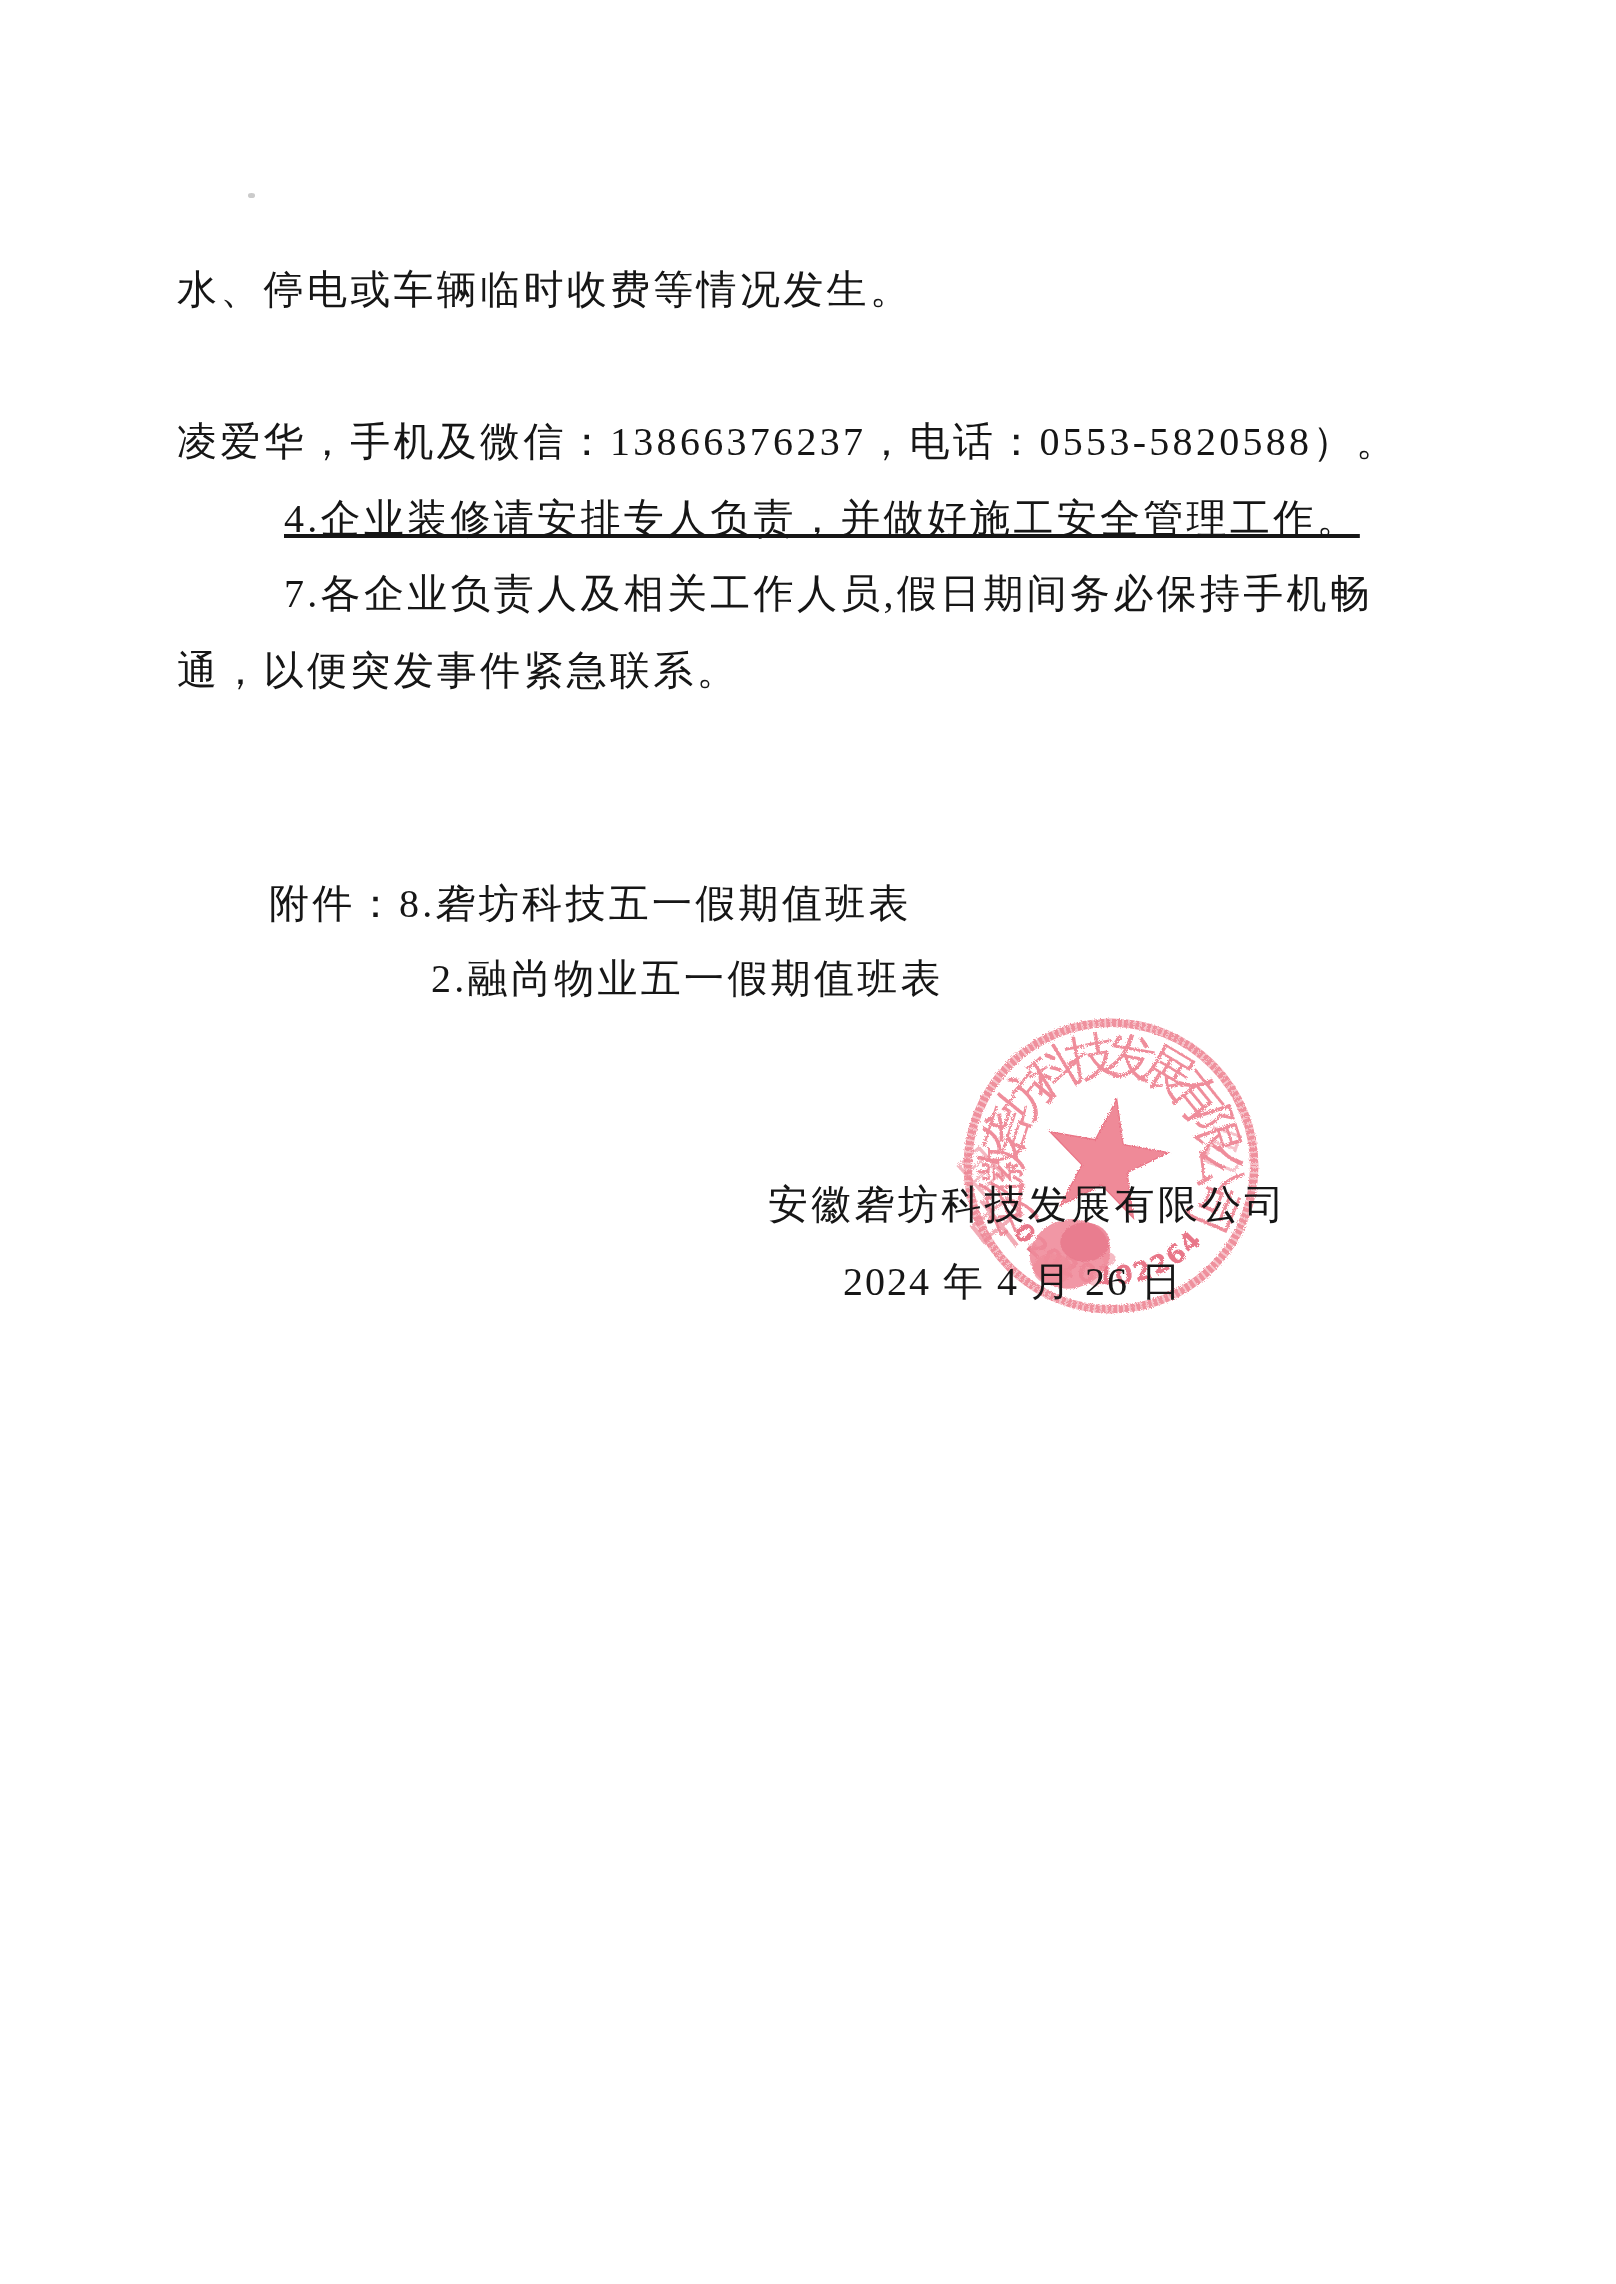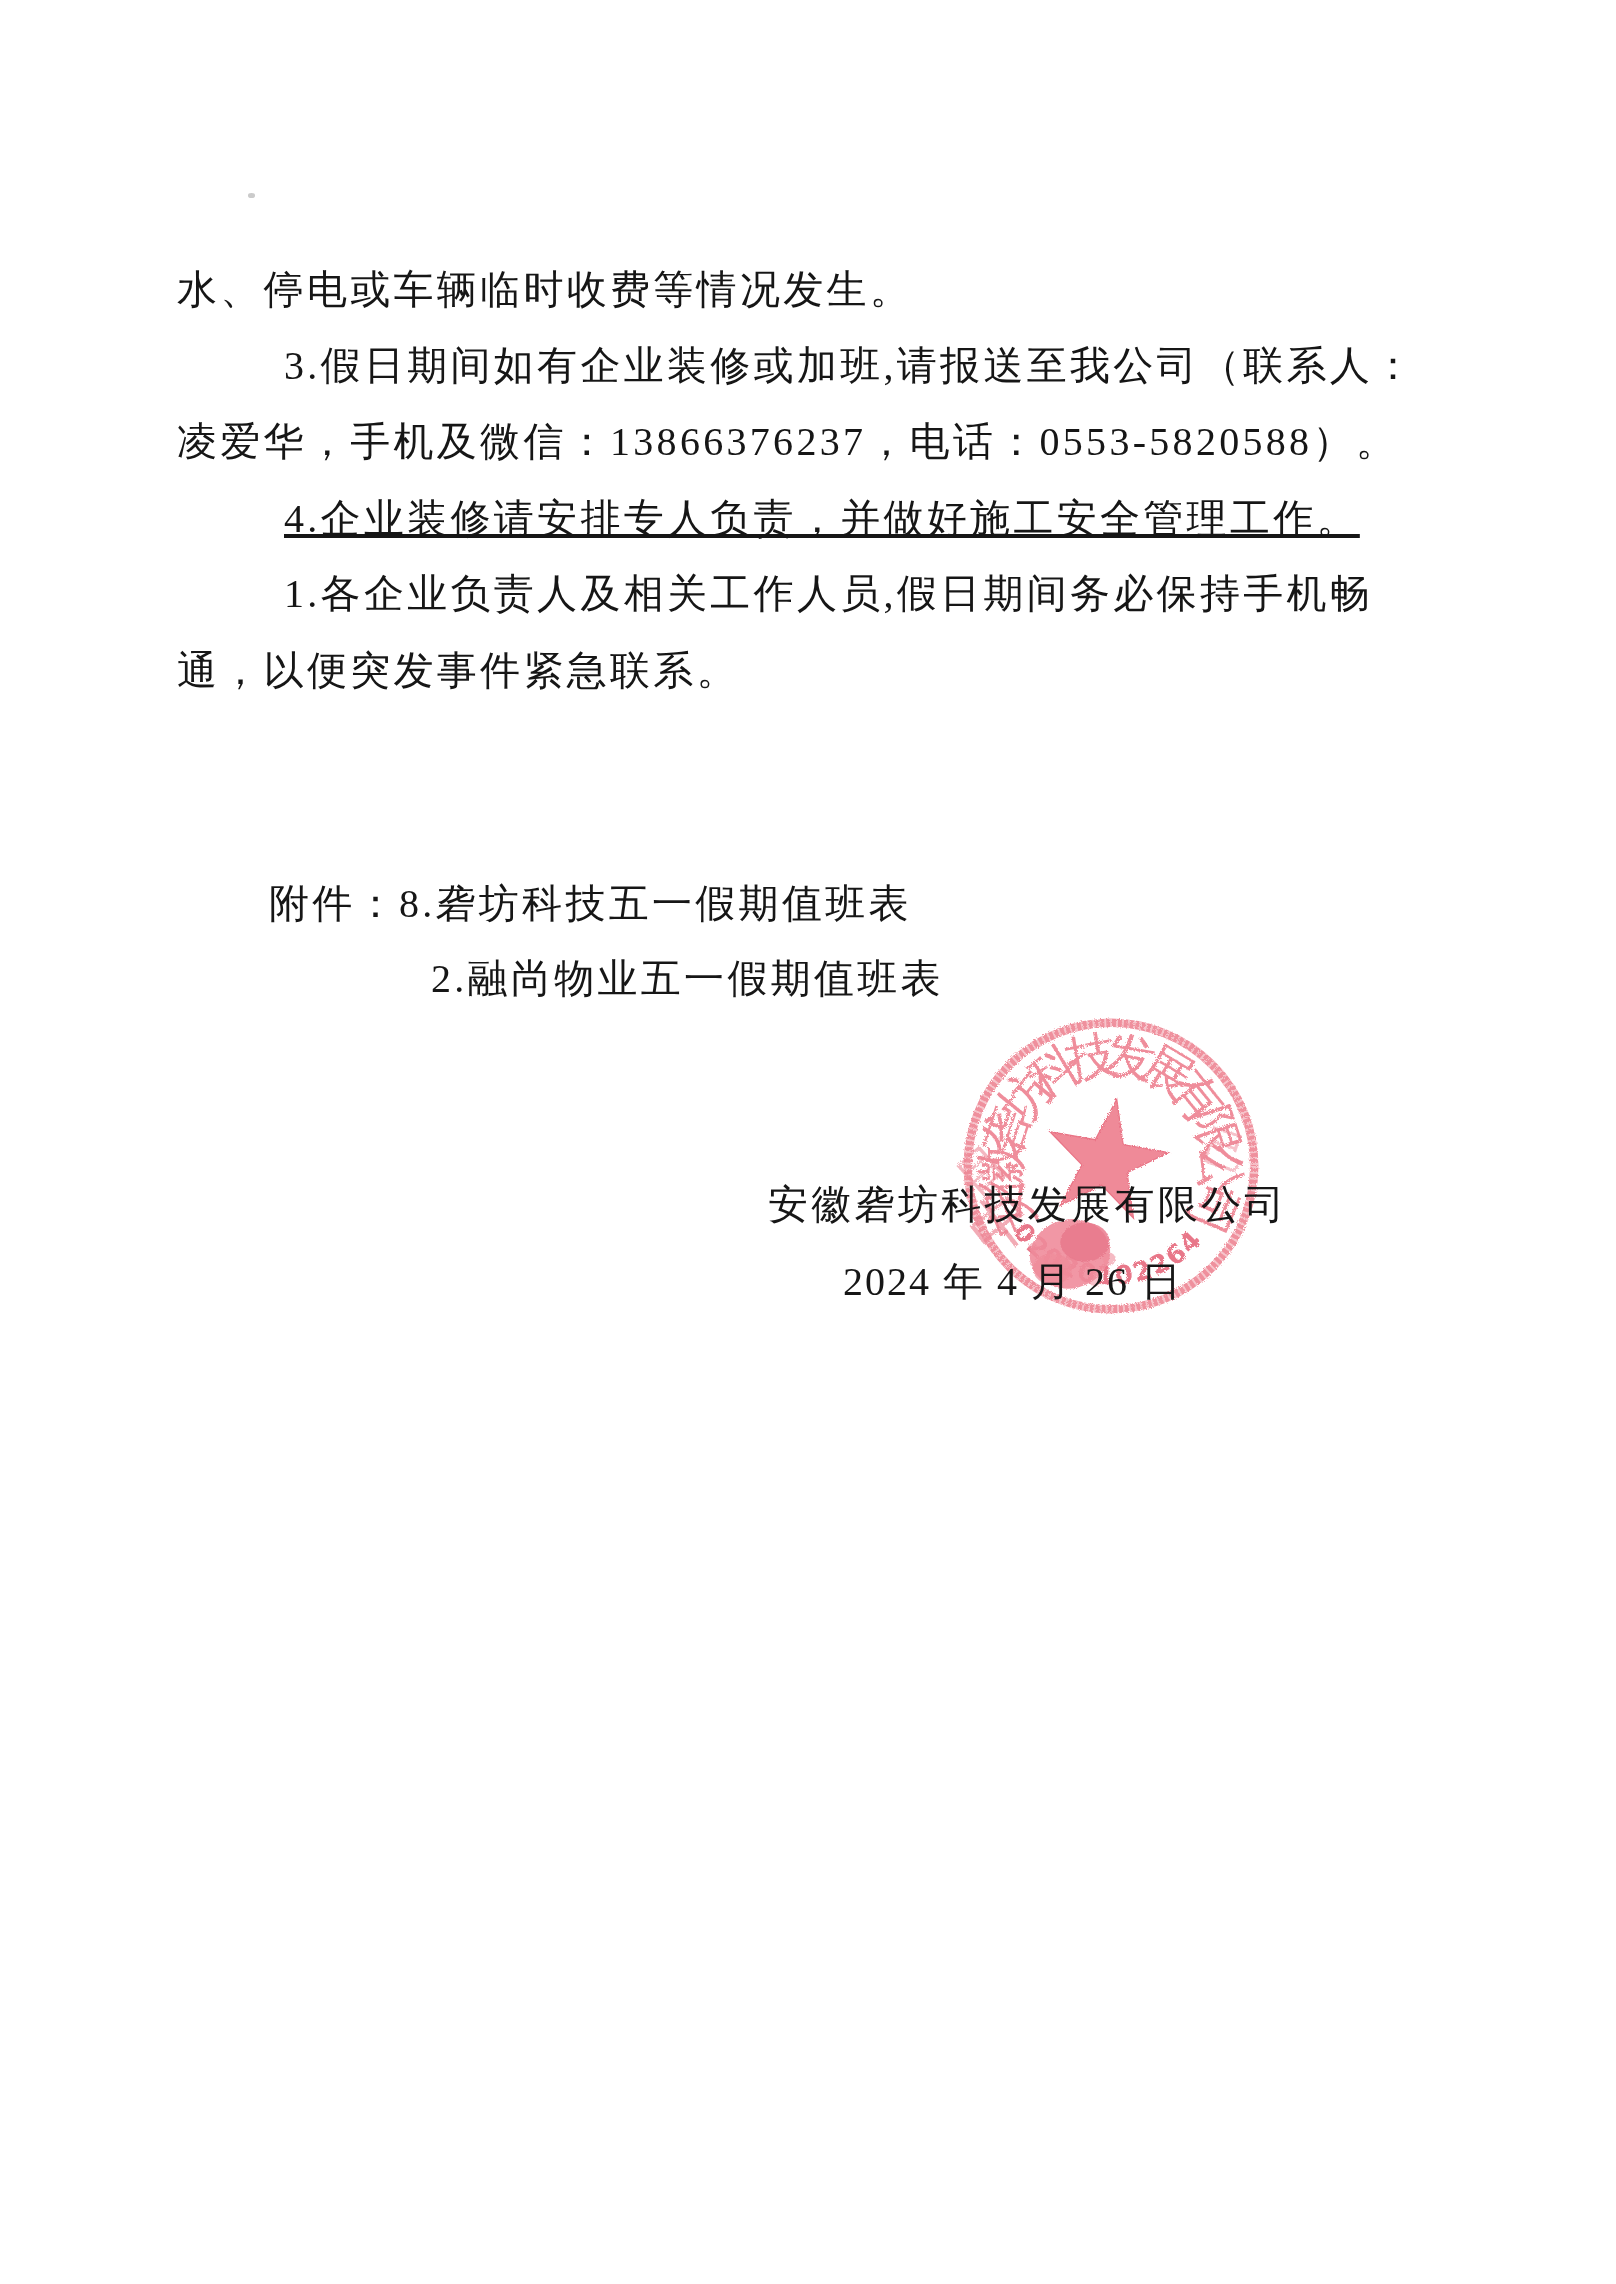--- a/index.html
+++ b/index.html
@@ -111,24 +111,23 @@
           <circle cx="135" cy="380" r="7" fill="#ed8292" opacity="0.55"></circle>
           <circle cx="230" cy="432" r="8" fill="#ed8292" opacity="0.55"></circle>
         </g>
       </g>
     </svg>
   </div>
 
   <div class="textlayer">
 
     <div class="line" style="left:177px;top:262px;">水、停电或车辆临时收费等情况发生。</div>
-    <div class="line" style="left:284px;top:338px;">3.假日期间如有企业装修或加班,请报送至我公司（联系人：</div>
     <div class="line" style="left:177px;top:414px;">凌爱华，手机及微信：13866376237，电话：0553-5820588）。</div>
     <div class="line" style="left:284px;top:491px;text-decoration:underline;">4.企业装修请安排专人负责，并做好施工安全管理工作。</div>
-    <div class="line" style="left:284px;top:566px;">1.各企业负责人及相关工作人员,假日期间务必保持手机畅</div>
+    <div class="line" style="left:284px;top:566px;">7.各企业负责人及相关工作人员,假日期间务必保持手机畅</div>
     <div class="line" style="left:177px;top:643px;text-align:center;">通，以便突发事件紧急联系。</div>
 
     <div class="line" style="left:269px;top:876px;">
       <span>附件：</span><span>8.砻坊科技五一假期值班表</span>
     </div>
     <div class="line" style="left:384px;top:951px;margin-left:47px;">
       <span>2.融尚物业五一假期值班表</span>
     </div>
 
     <div class="sig-line" style="left:768px;top:1177px;">安徽砻坊科技发展有限公司</div>

